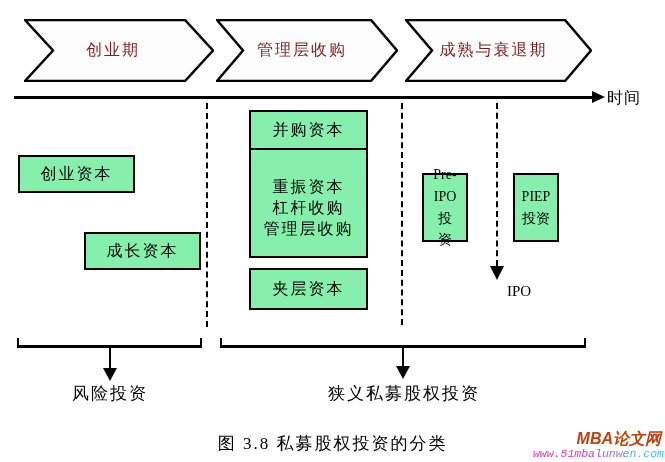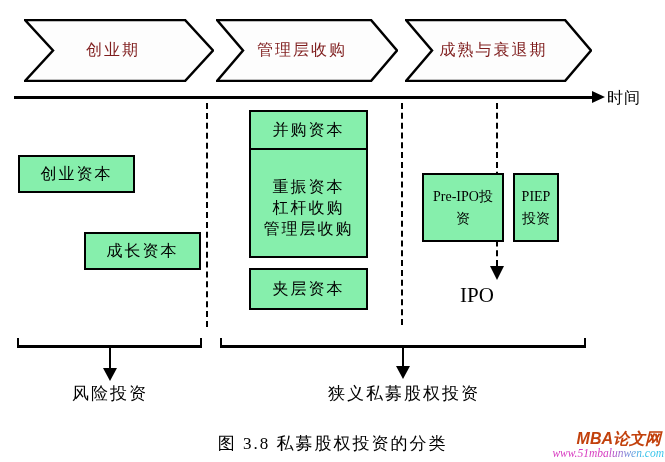--- a/index.html
+++ b/index.html
@@ -31,35 +31,35 @@
   
   .dashline { width:0; border-left:2px dashed #000; }
   .dash-1 { left:206px; top:103px; height:224px; }
   .dash-2 { left:401px; top:103px; height:222px; }
   .dash-ipo { left:496px; top:103px; height:163px; }
   .ipo-arrowhead {
     left:490px; top:266px; width:0; height:0;
     border-left:7px solid transparent; border-right:7px solid transparent;
     border-top:14px solid #000;
   }
-  .ipo-label { left:455px; top:283px; width:44px; text-align:center; font-size:21px; }
+  .ipo-label { left:497px; top:283px; width:44px; text-align:center; font-size:15px; }
 
   
   .pbox {
     position:absolute; border:2px solid #000; background:#86efac;
     display:flex; align-items:center; justify-content:center;
     font-size:16px; letter-spacing:2px; text-align:center;
   }
   .box-startup   { left:18px;  top:155px; width:117px; height:38px; }
   .box-growth    { left:84px;  top:232px; width:117px; height:38px; }
   .box-ma        { left:249px; top:110px; width:119px; height:40px; }
   .box-mid       { left:249px; top:148px; width:119px; height:110px;
                    flex-direction:column; justify-content:flex-end; padding:16px 0; }
   .box-mezz      { left:249px; top:268px; width:119px; height:42px; }
-  .box-preipo    { left:422px; top:173px; width:82px; height:69px;
+  .box-preipo    { left:422px; top:173px; width:46px; height:69px;
                    font-size:14px; letter-spacing:0; line-height:1.55; padding:8px; }
   .box-piep      { left:513px; top:173px; width:46px; height:69px;
                    font-size:14px; letter-spacing:0; line-height:1.55; padding:1px; }
   .mid-line { width:100%; text-align:center; }
 
   
   .bracket { position:absolute; height:10px;
     border-left:2px solid #000; border-right:2px solid #000; border-bottom:3px solid #000; }
   .bracket-left  { left:17px;  top:338px; width:185px; }
   .bracket-right { left:220px; top:338px; width:366px; }
@@ -75,21 +75,21 @@
   .label-venture { left:45px;  top:382px; width:130px; }
   .label-pe      { left:289px; top:382px; width:230px; }
 
   
   .caption { left:0; top:432px; width:665px; text-align:center;
     font-size:17px; letter-spacing:2px; }
 
   
   .wm-name { right:4px; top:429px; font-family:"Liberation Sans","DejaVu Sans",sans-serif;
     font-weight:bold; font-style:italic; font-size:16px; color:#c2410c; }
-  .wm-url { right:1px; top:447px; font-family:Liberation Serif, serif;
+  .wm-url { right:1px; top:447px; font-family:Liberation Mono, monospace;
     font-style:italic; font-size:11.5px;
     background:linear-gradient(90deg,#d633be 0%,#d633be 48%,#2fc3ea 82%,#2fc3ea 100%);
     -webkit-background-clip:text; background-clip:text;
     -webkit-text-fill-color:transparent; color:#d633be; }
 </style>
 </head>
 <body>
 
 <div id="canvas">
 

